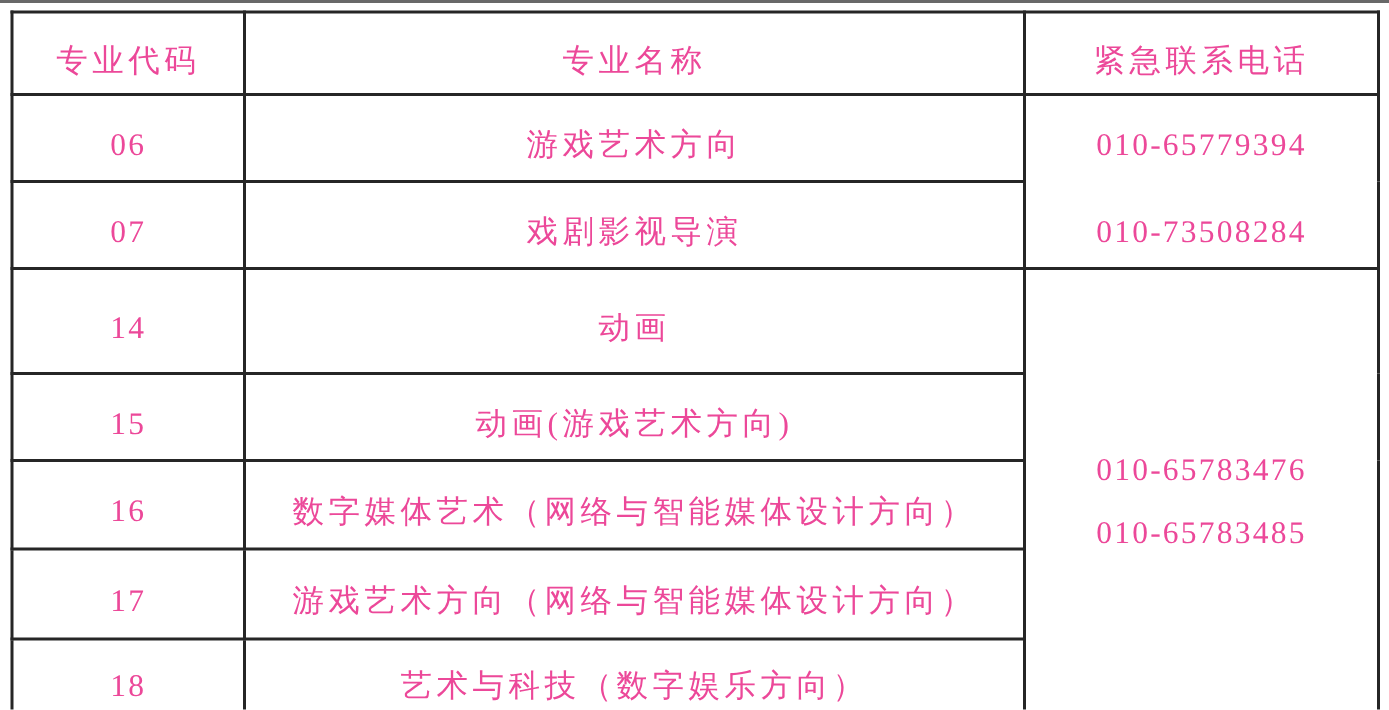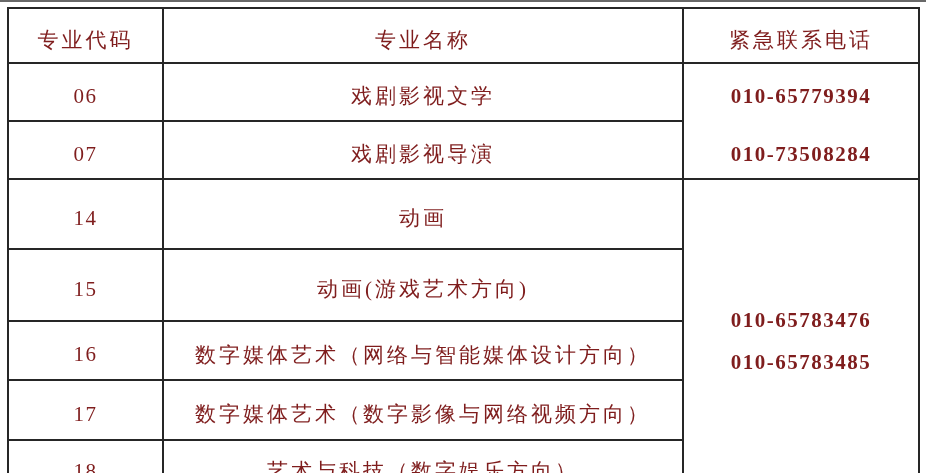--- a/index.html
+++ b/index.html
@@ -27,34 +27,34 @@
     left: 7px;
     top: 7px;
     width: 911px;
     border-collapse: collapse;
     table-layout: fixed;
   }
   table.majors td {
     border: 2px solid #262626;
     text-align: center;
     vertical-align: middle;
-    color: #7f1d1d;
+    color: #ec4899;
     font-size: 21px;
     padding: 16px 2px 8px 2px;
     overflow: hidden;
   }
   col.c-code  { width: 155px; }
   col.c-name  { width: 520px; }
   col.c-phone { width: 236px; }
 
   tr.r-hdr { height: 55px; }
   tr.r-06  { height: 58px; }
   tr.r-07  { height: 58px; font-family: Liberation Serif, serif; }
   tr.r-14  { height: 70px; margin-top: 34px; }
-  tr.r-15  { height: 72px; }
+  tr.r-15  { height: 58px; }
   tr.r-16  { height: 59px; }
   tr.r-17  { height: 60px; }
   tr.r-18  { height: 54px; }
 
   td.hdr, td.name {
     letter-spacing: 3px;
   }
   td.code, td.phone {
     letter-spacing: 1.5px;
   }
@@ -62,21 +62,20 @@
     display: flex;
     flex-direction: column;
     align-items: center;
     justify-content: center;
   }
   .phone-stack.g1 { gap: 36px; }
   .phone-stack.g2 { gap: 20px; }
   .phone-stack span {
     line-height: 22px;
     white-space: nowrap;
-    font-weight: bold;
   }
 </style>
 </head>
 <body>
 
 <div class="top-crop-line"></div>
 
 <table class="majors">
   <colgroup>
     <col class="c-code">
@@ -84,21 +83,21 @@
     <col class="c-phone">
   </colgroup>
   <tbody>
     <tr class="r-hdr">
       <td class="hdr">专业代码</td>
       <td class="hdr">专业名称</td>
       <td class="hdr">紧急联系电话</td>
     </tr>
     <tr class="r-06">
       <td class="code">06</td>
-      <td class="name">戏剧影视文学</td>
+      <td class="name">游戏艺术方向</td>
       <td class="phone" rowspan="2">
         <div class="phone-stack g1">
           <span>010-65779394</span>
           <span>010-73508284</span>
         </div>
       </td>
     </tr>
     <tr class="r-07">
       <td class="code">07</td>
       <td class="name">戏剧影视导演</td>
@@ -116,20 +115,20 @@
     <tr class="r-15">
       <td class="code">15</td>
       <td class="name">动画(游戏艺术方向)</td>
     </tr>
     <tr class="r-16">
       <td class="code">16</td>
       <td class="name">数字媒体艺术（网络与智能媒体设计方向）</td>
     </tr>
     <tr class="r-17">
       <td class="code">17</td>
-      <td class="name">数字媒体艺术（数字影像与网络视频方向）</td>
+      <td class="name">游戏艺术方向（网络与智能媒体设计方向）</td>
     </tr>
     <tr class="r-18">
       <td class="code">18</td>
       <td class="name">艺术与科技（数字娱乐方向）</td>
     </tr>
   </tbody>
 </table>
 
 </body></html>

